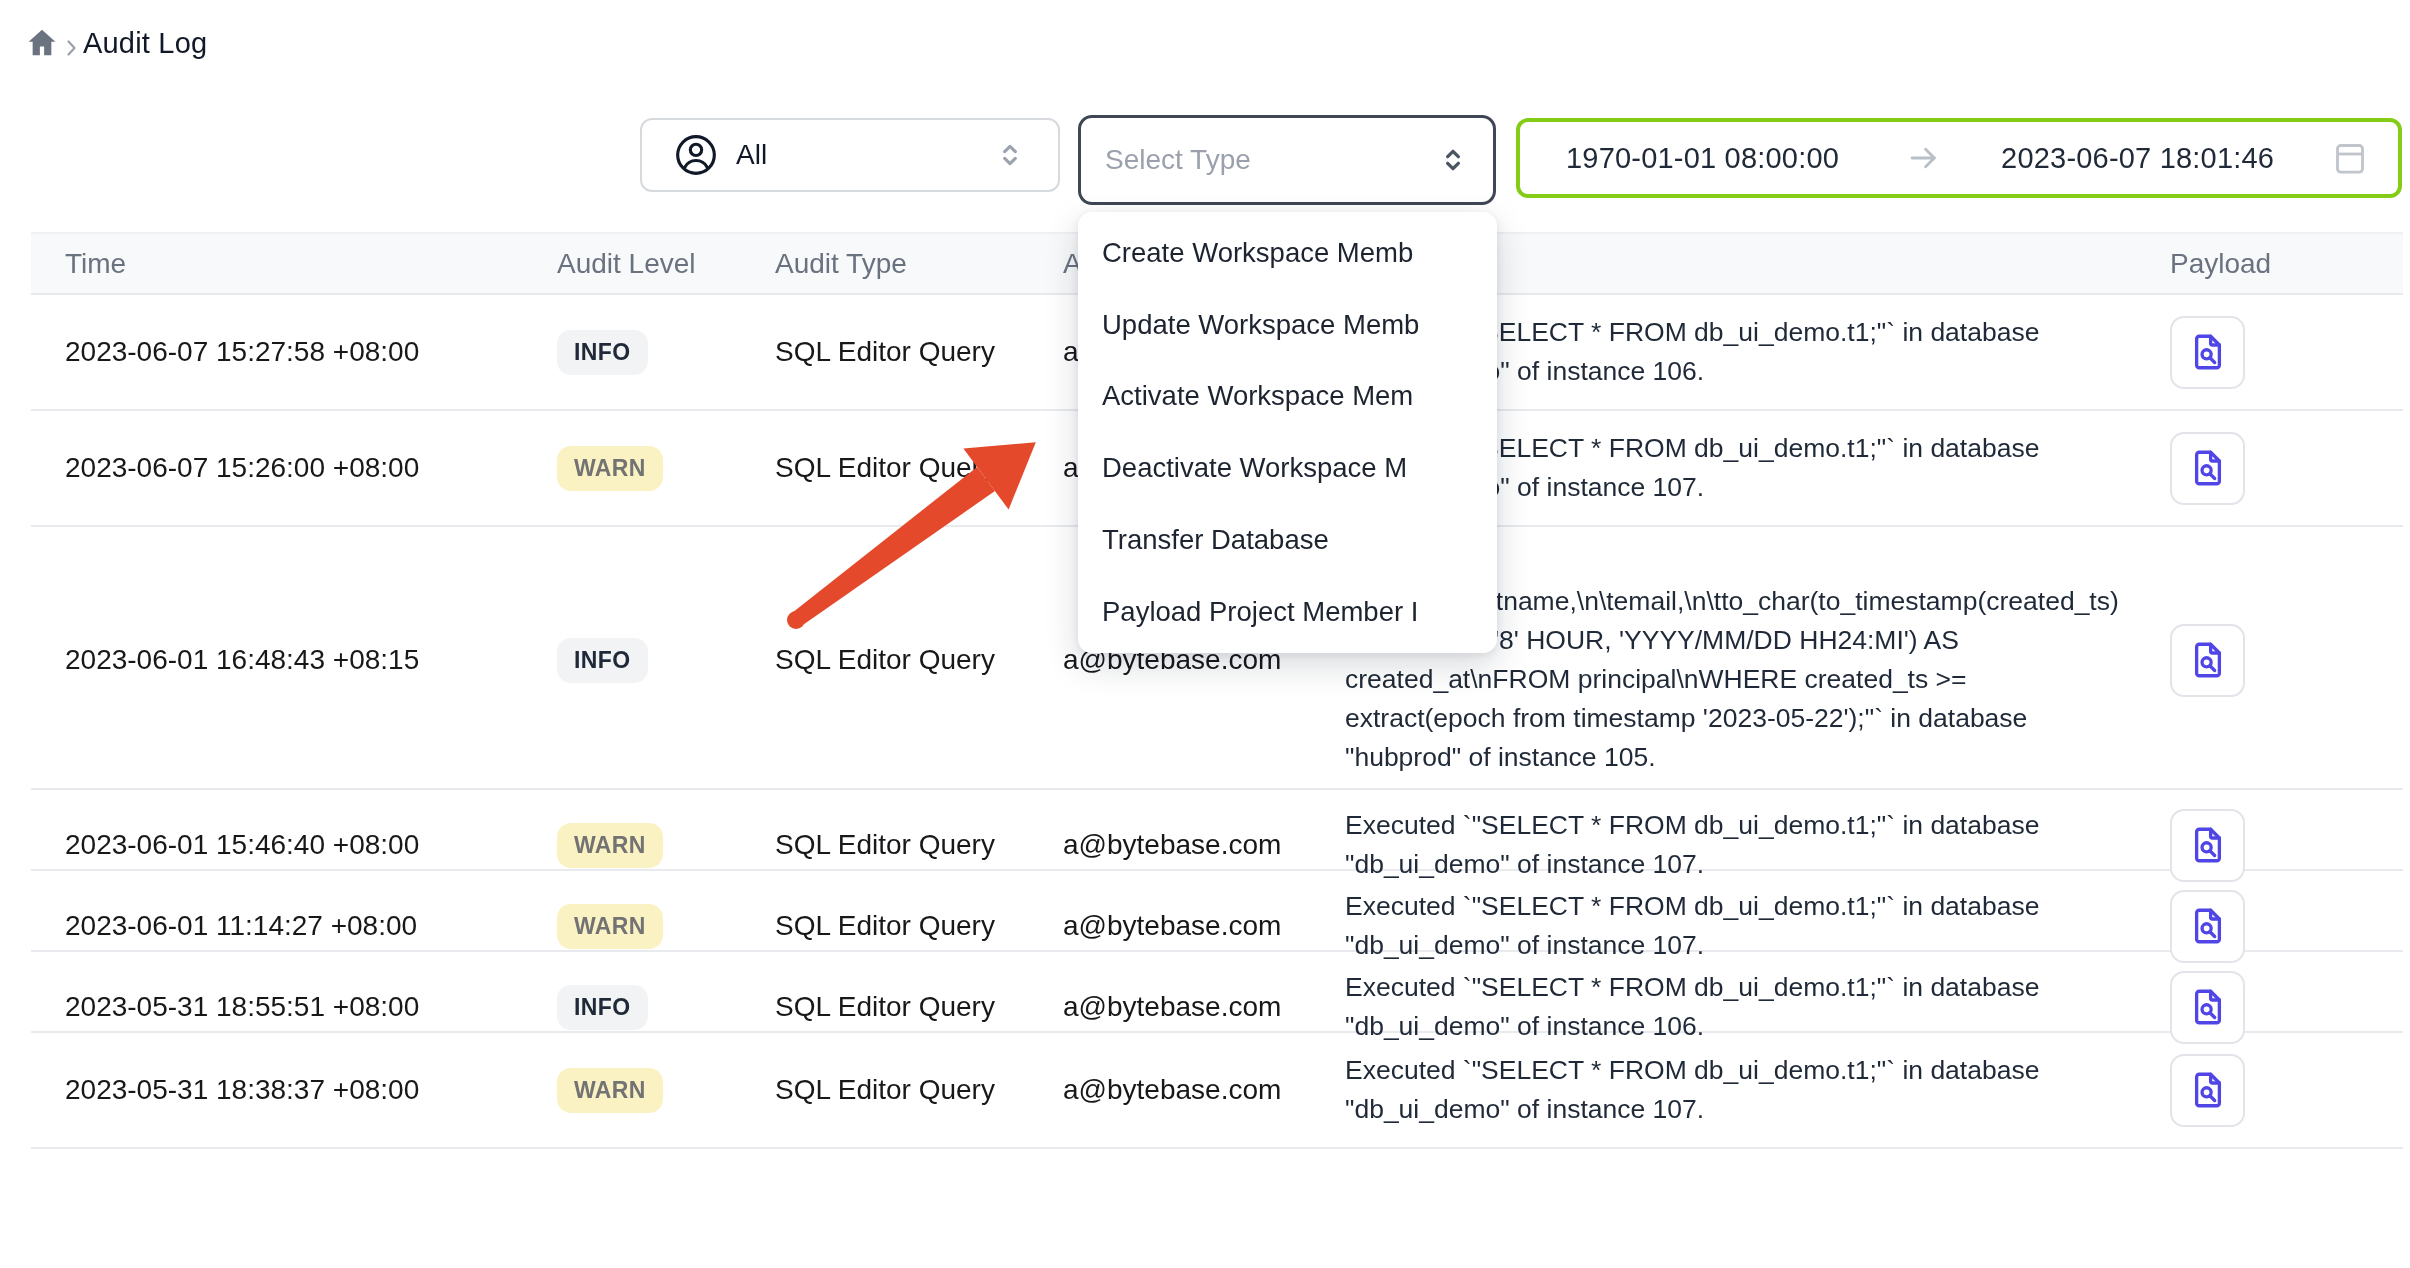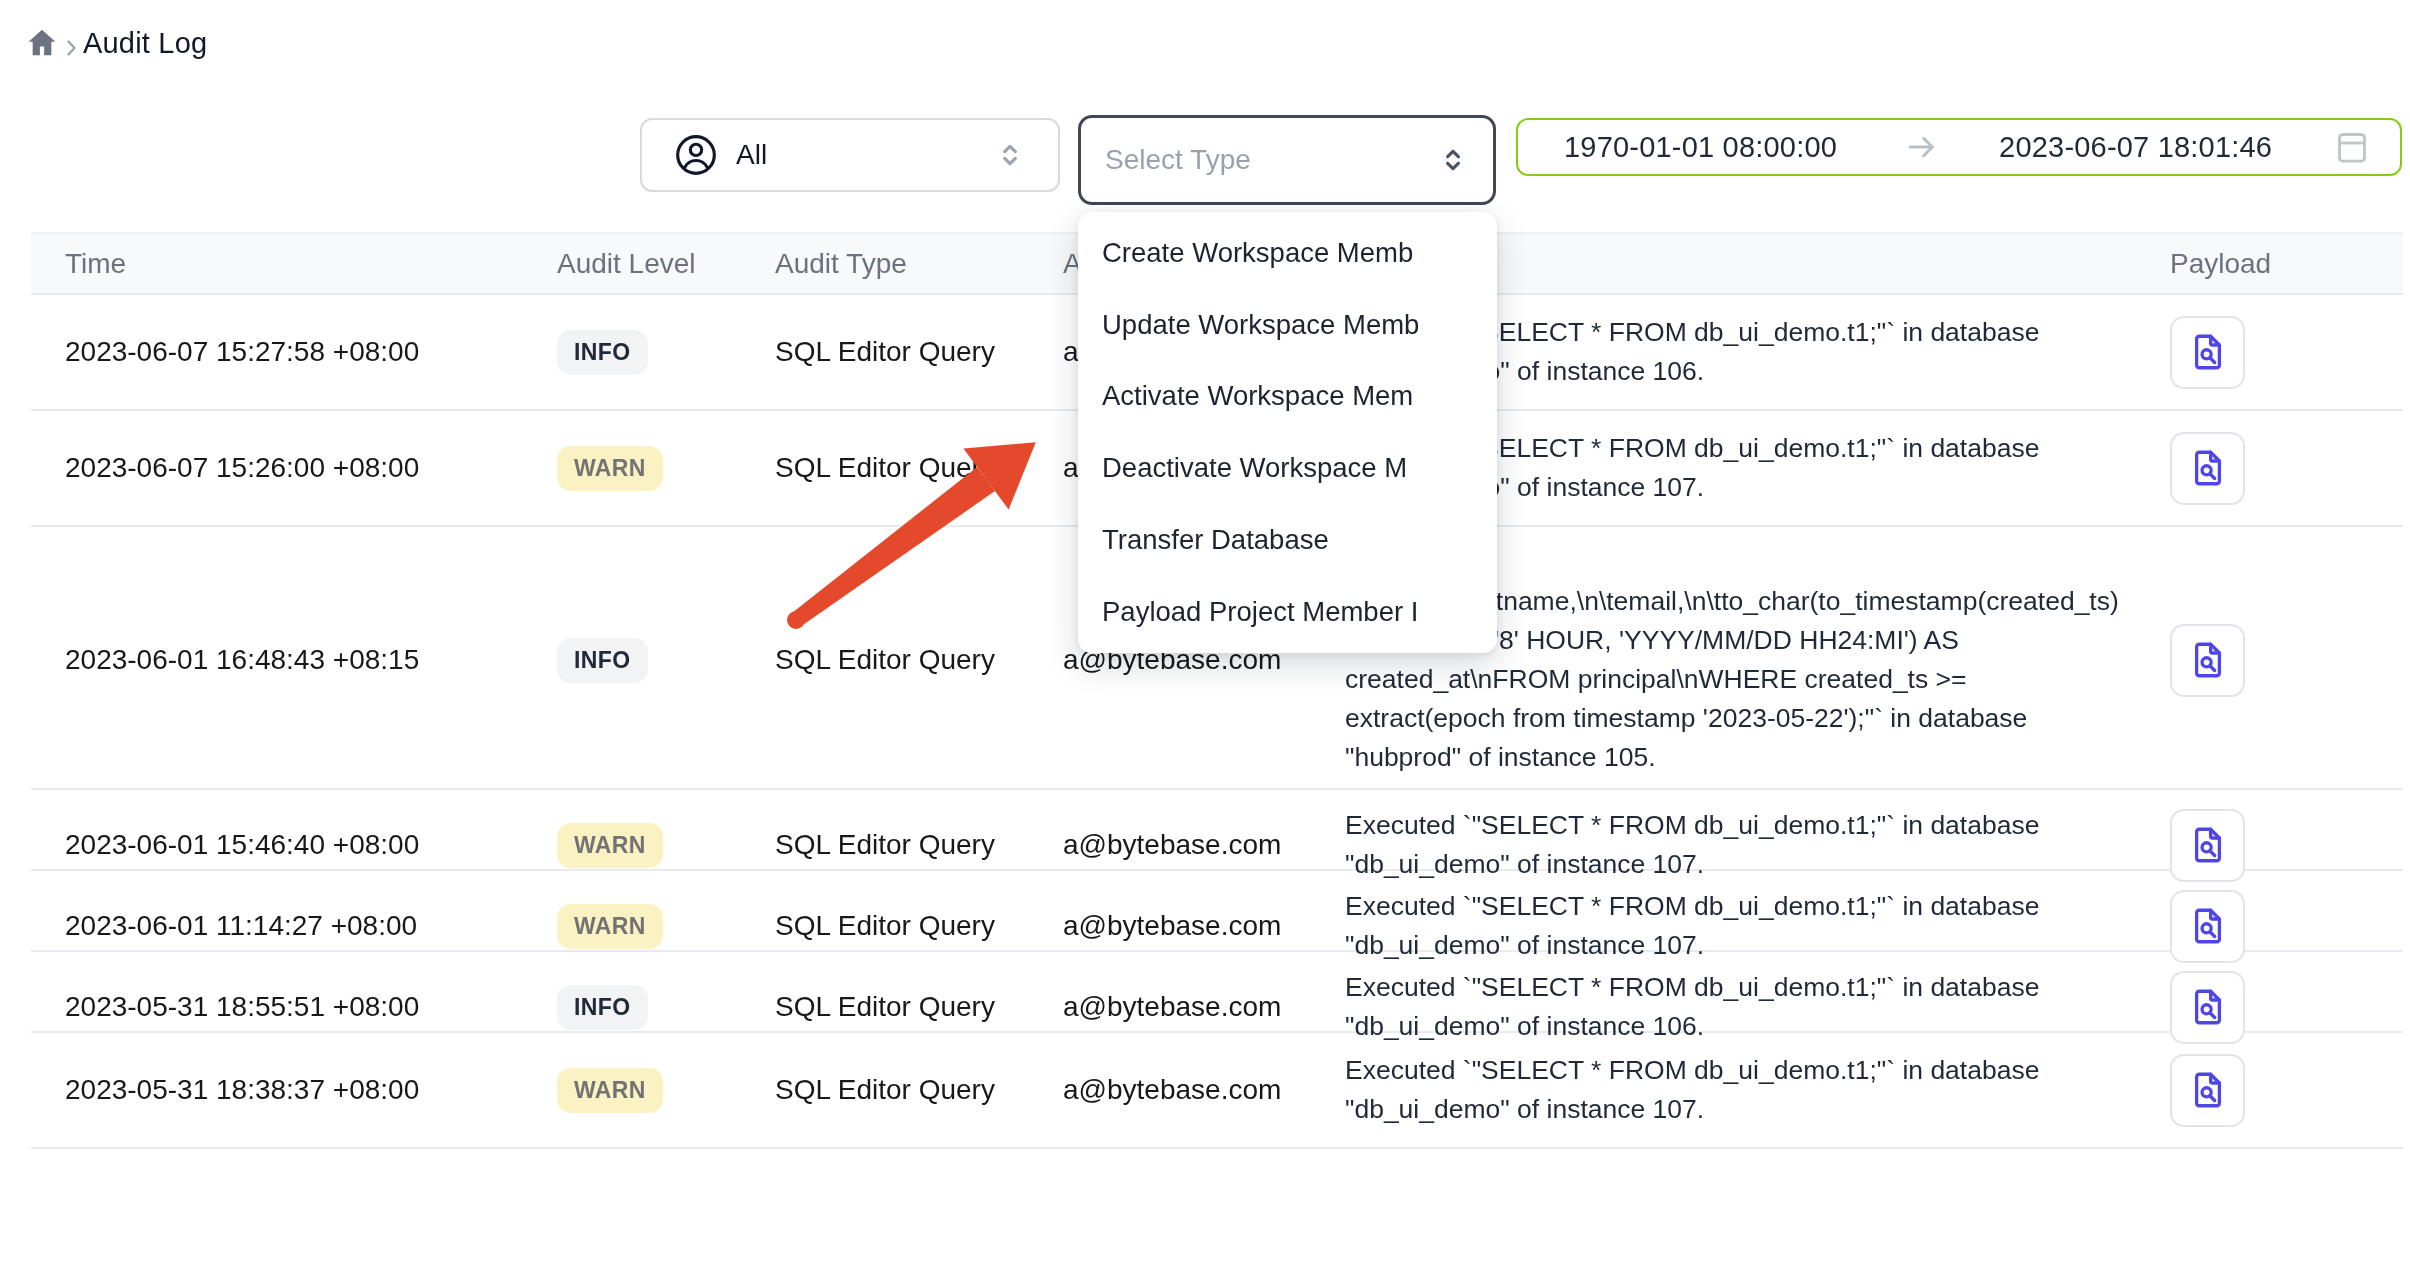--- a/index.html
+++ b/index.html
@@ -11,21 +11,21 @@
   .breadcrumb { position:absolute; left:25px; top:26px; display:flex; align-items:flex-end; }
   .breadcrumb .title { font-size:29px; font-weight:500; color:#111827; letter-spacing:.2px; }
 
   
   .control { position:absolute; display:flex; align-items:center; background:#fff; }
   .actor-select { left:640px; top:118px; width:420px; height:74px; border:2px solid #d6d9de; border-radius:12px; padding:0 32px; }
   .actor-select .label { font-size:28px; color:#111827; margin-left:18px; }
   .type-select { left:1078px; top:115px; width:418px; height:90px; border:3px solid #3f4754; border-radius:14px; padding:0 24px; }
   .type-select .placeholder { font-size:28px; color:#9aa1ac; }
   .spacer { flex:1; }
-  .date-range { left:1516px; top:118px; width:886px; height:58px; border:2px solid #84cc16; border-radius:12px; padding:0 28px 0 46px; }
+  .date-range { left:1516px; top:118px; width:886px; height:80px; border:4px solid #84cc16; border-radius:12px; padding:0 28px 0 46px; }
   .date-range .date { font-size:29px; color:#1f2937; letter-spacing:.2px; }
   .date-range .arrow-wrap { margin:0 58px 0 66px; display:flex; align-items:center; }
   .date-range .cal-wrap { margin-left:auto; display:flex; align-items:center; }
 
   
   .audit-table { position:absolute; left:31px; top:232px; width:2372px; }
   .trow { display:grid; grid-template-columns:526px 218px 288px 282px 810px 1fr; align-items:center; border-bottom:2px solid #e8eaed; background:#fff; }
   .thead { height:63px; background:#f8f9fa; border-top:2px solid #eef0f2; }
   .thead .hcell { font-size:28px; font-weight:500; color:#6a7280; }
   .cell-time { padding-left:34px; }

